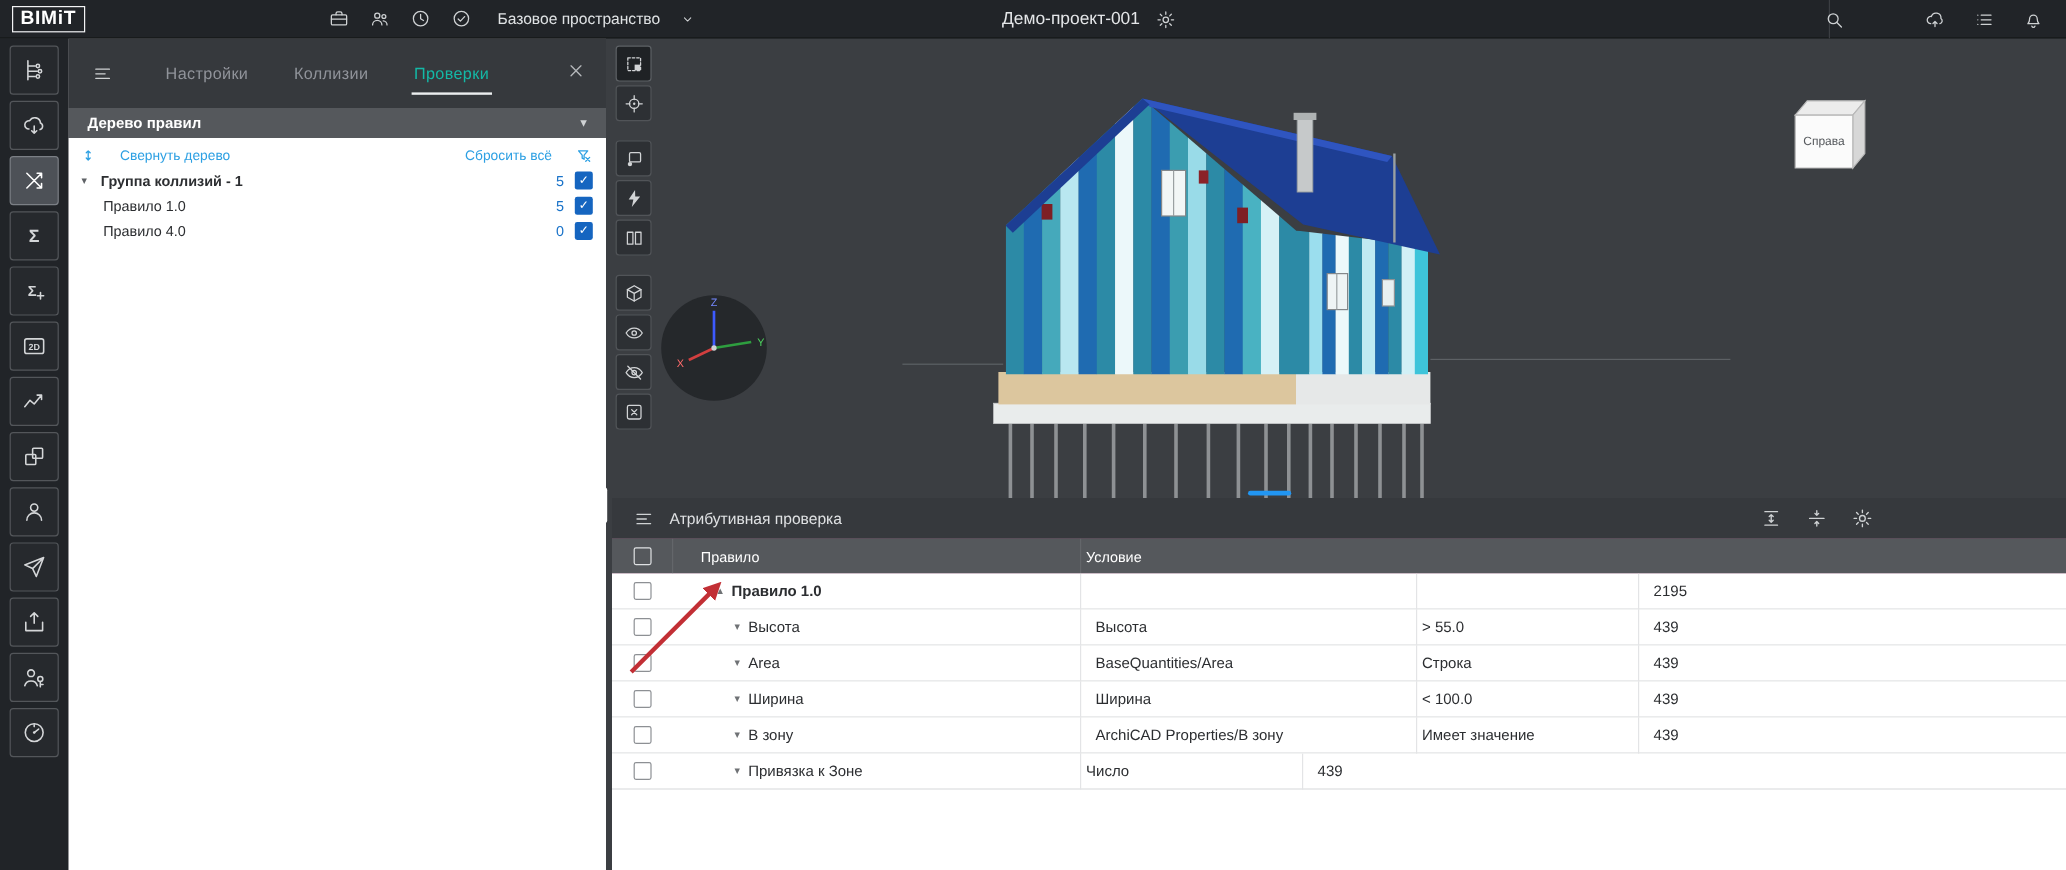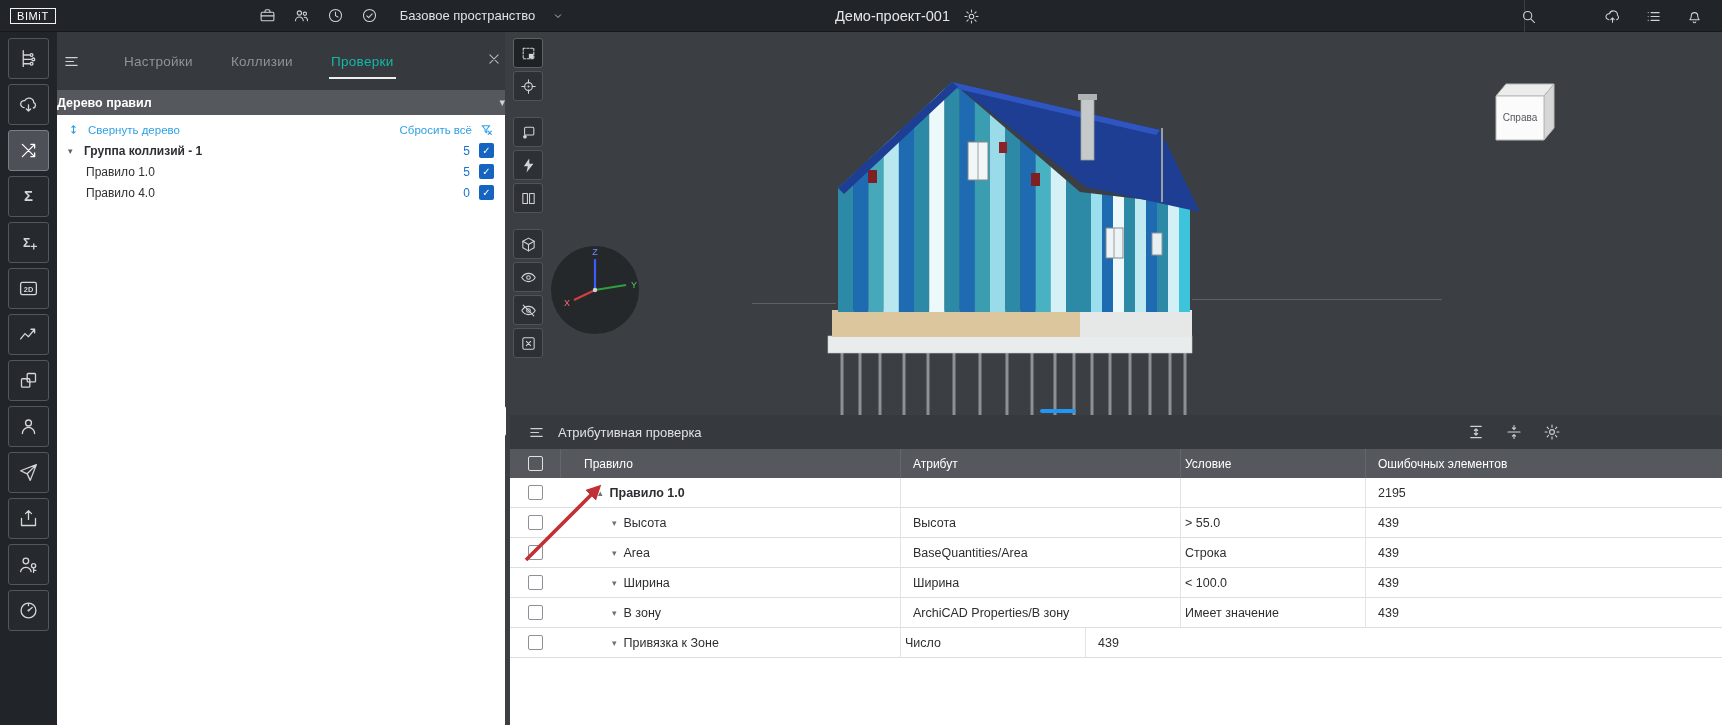--- a/index.html
+++ b/index.html
@@ -2,52 +2,52 @@
 <html><head>
 <meta charset="utf-8">
 <style>
   *{margin:0;padding:0;box-sizing:border-box}
   html,body{background:#55585c}
   body{font-family:"Liberation Sans","DejaVu Sans",sans-serif;}
   #app{position:relative;width:1722px;height:725px;overflow:hidden;background:#3b3e42;}
 
   
   .topbar{position:absolute;left:0;top:0;width:1722px;height:32px;background:#212428;border-bottom:1px solid #17191b;display:flex;align-items:center;color:#cfd2d5;z-index:30}
-  .logo{margin-left:10px;border:1px solid #f2f3f4;color:#fff;font-weight:normal;font-size:11px;padding:1px 6px;letter-spacing:.6px}
+  .logo{margin-left:10px;border:1px solid #f2f3f4;color:#fff;font-weight:bold;font-size:16px;padding:1px 6px;letter-spacing:.6px}
   .tb-icons{display:flex;align-items:center;gap:10px;margin-left:200px}
   .tb-ic{width:24px;height:24px;display:flex;align-items:center;justify-content:center;color:#cfd2d4}
   .tb-ic svg{width:17px;height:17px}
   .workspace{margin-left:12px;width:182px;height:32px;display:flex;align-items:center;justify-content:space-between;color:#dfe2e4;font-size:13px;padding:0 6px;cursor:pointer}
   .workspace .tb-ic svg{width:14px;height:14px}
   .project{position:absolute;left:835px;top:0;height:32px;display:flex;align-items:center;gap:10px;color:#e4e6e8;font-size:14.5px}
   .tb-divider{position:absolute;left:1524px;top:0;width:1px;height:32px;background:#3b3e42}
   .tb-right{position:absolute;right:0;top:0;height:32px;display:flex;align-items:center;gap:17px;padding-right:16px}
   .tb-right .sep-gap{width:26px}
 
   
   .side-toolbar{position:absolute;left:0;top:32px;width:57px;height:693px;background:#212428;display:flex;flex-direction:column;align-items:center;padding-top:6px;gap:5px;z-index:25}
   .tool{width:41px;height:41px;border:1px solid #53565a;border-radius:3px;display:flex;align-items:center;justify-content:center;color:#d4d6d8;background:#26292d;cursor:pointer}
   .tool svg{width:21px;height:21px}
   .tool.active{background:#4d5157;border-color:#7b7f85;color:#fff}
 
   
   .left-panel{position:absolute;left:57px;top:32px;width:448px;height:693px;background:#fff;display:flex;flex-direction:column;z-index:20}
-  .panel-tabs{height:58px;background:#36393d;display:flex;align-items:center;padding:0 2px;color:#90939a;flex:none}
+  .panel-tabs{height:58px;background:#36393d;display:flex;align-items:center;padding:0 16px;color:#90939a;flex:none}
   .panel-tabs .tb-ic{color:#cfd2d4}
   .tabs-list{display:flex;margin-left:22px}
   .tab{position:relative;height:58px;display:flex;align-items:center;margin:0 19px;font-size:13.5px;letter-spacing:.3px;cursor:pointer;color:#90939a}
   .tab.active{color:#14b8a6}
   .tab.active::after{content:"";position:absolute;left:-2px;right:-2px;bottom:11px;height:2.5px;background:#eceeef}
   .panel-close{margin-left:auto;color:#b5b8bb}
   .panel-close svg{width:18px;height:18px}
-  .panel-section-header{height:25px;background:#55585c;color:#fff;display:flex;align-items:center;padding:0 0;font-size:12.5px;font-weight:bold;flex:none}
+  .panel-section-header{height:25px;background:#55585c;color:#fff;display:flex;align-items:center;padding:0 16px;font-size:12.5px;font-weight:bold;flex:none}
   .panel-section-header .sec-caret{margin-left:auto;color:#cfd2d4;font-size:11px}
   .tree-area{flex:1;background:#fff;overflow:hidden}
   .tree-links{display:flex;align-items:center;justify-content:space-between;padding:8px 12px 4px 10px;font-size:11.5px;color:#2da0e3}
-  .tree-links .link{display:flex;align-items:center;gap:8px;cursor:pointer}
+  .tree-links .link{display:flex;align-items:center;gap:20px;cursor:pointer}
   .tree-links svg{width:13px;height:13px}
   .tree-row{display:flex;align-items:center;height:21px;padding:0 11px;font-size:12px;color:#2c2e31}
   .tree-row .tcaret{width:16px;color:#5f6periодically3;color:#5f6266;font-size:9px}
   .tree-row.child{padding-left:29px}
   .tree-row .tlabel.bold{font-weight:bold}
   .tree-row .tcount{margin-left:auto;color:#1a73c9}
   .tree-check{width:15px;height:15px;background:#1565c0;border-radius:2px;color:#fff;font-size:10px;display:flex;align-items:center;justify-content:center;margin-left:9px;flex:none}
   .panel-resize{position:absolute;left:501px;top:406px;width:5px;height:30px;background:#fff;border-radius:2.5px;z-index:26;cursor:ew-resize}
 
   
@@ -504,23 +504,21 @@
               <path d="M12 2.8v2.7M12 18.5v2.7M2.8 12h2.7M18.5 12h2.7M5.5 5.5l1.9 1.9M16.6 16.6l1.9 1.9M18.5 5.5l-1.9 1.9M7.4 16.6l-1.9 1.9"></path>
             </svg>
           </span>
       </div>
     </div>
     <div class="bp-thead" id="bp-thead">
       <div class="cell c0">
           <span class="cb"></span>
         </div>
     <div class="cell c1">Правило</div>
-        <div class="cell c2">Атрибут</div>
         <div class="cell c3">Условие</div>
-        <div class="cell c4">Ошибочных элементов</div>
       </div>
     <div class="bp-body" id="bp-tbody">
         <div class="bp-row group">
           <div class="cell c0">
             <span class="cb"></span>
           </div>
           <div class="cell c1">
             <span class="caret">▴</span>
             <span>Правило 1.0</span>
           </div>

